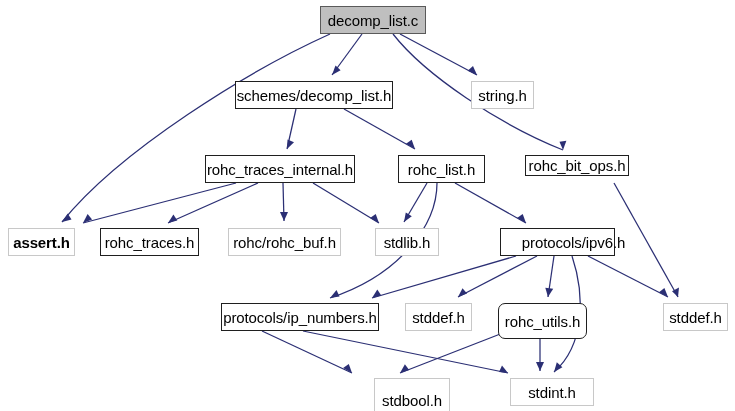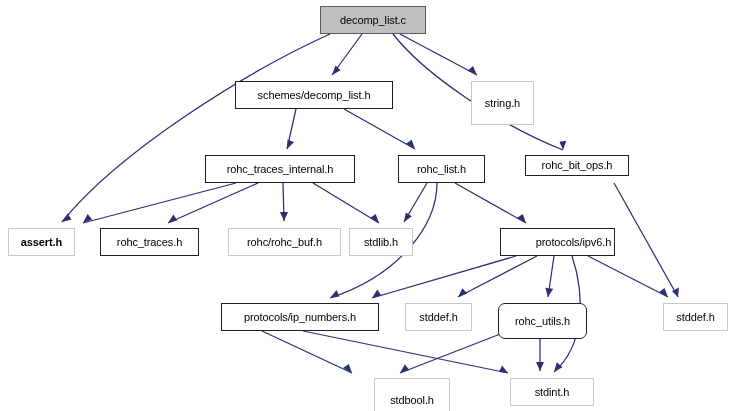--- a/index.html
+++ b/index.html
@@ -23,21 +23,21 @@
     height: 411px;
   }
   .node-box {
     position: absolute;
     box-sizing: border-box;
     display: flex;
     align-items: center;
     justify-content: center;
     background: #ffffff;
     border: 1px solid #c8c8c8;
-    font-size: 11px;
+    font-size: 15px;
     color: #000000;
     white-space: nowrap;
     line-height: 1;
     letter-spacing: -0.1px;
   }
   .node-box.strong {
     border: 1.6px solid #1f1f1f;
   }
   .node-box.root {
     border: 1.6px solid #5a5a5a;
@@ -155,42 +155,42 @@
         <path class="edge-head" d="M 540,371 l 4.0,-9.0 -8.0,0 z"></path>
       </g>
     </svg>
   <div id="nodes-layer">
       <div class="node-box root" style="left: 320px; top: 6px; width: 106px; height: 28px;">
         <span class="node-label">decomp_list.c</span>
       </div>
       <div class="node-box strong" style="left: 235px; top: 81px; width: 158px; height: 28px;">
         <span class="node-label">schemes/decomp_list.h</span>
       </div>
-      <div class="node-box" style="left: 471px; top: 81px; width: 63px; height: 44px;">
+      <div class="node-box" style="left: 471px; top: 81px; width: 63px; height: 28px;">
         <span class="node-label">string.h</span>
       </div>
       <div class="node-box strong" style="left: 205px; top: 155px; width: 150px; height: 28px;">
         <span class="node-label">rohc_traces_internal.h</span>
       </div>
       <div class="node-box strong" style="left: 398px; top: 155px; width: 87px; height: 28px;">
         <span class="node-label">rohc_list.h</span>
       </div>
       <div class="node-box strong" style="left: 525px; top: 155px; width: 104px; height: 21px;">
         <span class="node-label">rohc_bit_ops.h</span>
       </div>
       <div class="node-box" style="left: 8px; top: 228px; width: 67px; height: 28px; font-weight: bold;">
         <span class="node-label">assert.h</span>
       </div>
       <div class="node-box strong" style="left: 100px; top: 228px; width: 99px; height: 28px;">
         <span class="node-label">rohc_traces.h</span>
       </div>
       <div class="node-box" style="left: 228px; top: 228px; width: 113px; height: 28px;">
         <span class="node-label">rohc/rohc_buf.h</span>
       </div>
-      <div class="node-box" style="left: 349px; top: 228px; width: 64px; height: 28px;">
+      <div class="node-box" style="left: 375px; top: 228px; width: 64px; height: 28px;">
         <span class="node-label">stdlib.h</span>
       </div>
       <div class="node-box strong" style="left: 500px; top: 228px; width: 115px; height: 28px; padding-left: 32px;">
         <span class="node-label">protocols/ipv6.h</span>
       </div>
       <div class="node-box strong" style="left: 221px; top: 303px; width: 158px; height: 28px;">
         <span class="node-label">protocols/ip_numbers.h</span>
       </div>
       <div class="node-box" style="left: 405px; top: 303px; width: 67px; height: 28px;">
         <span class="node-label">stddef.h</span>

